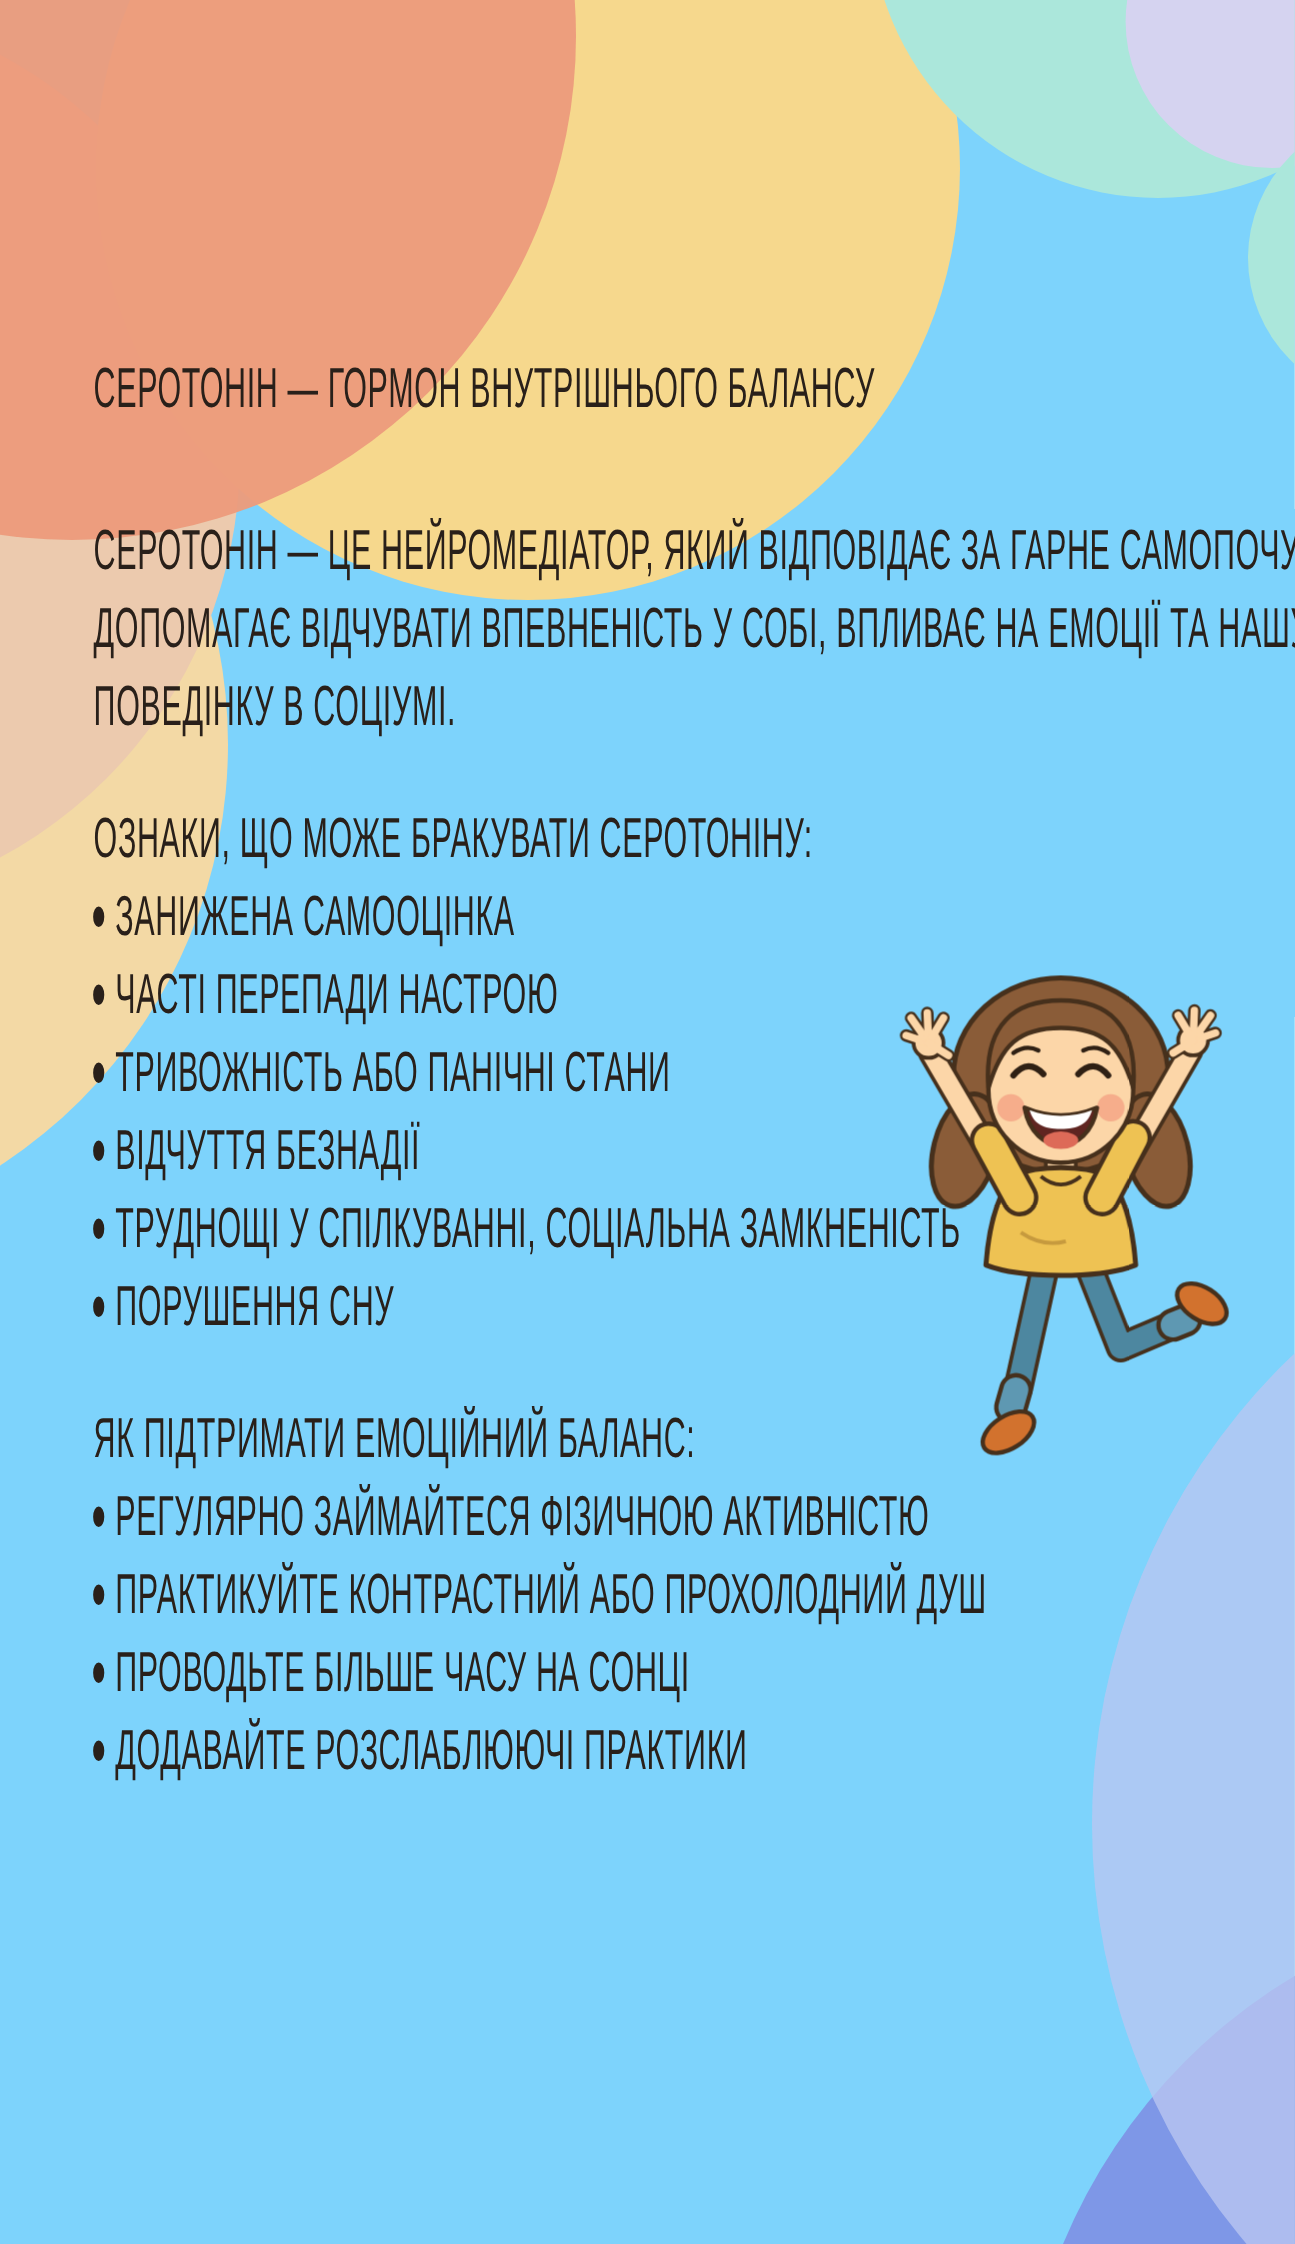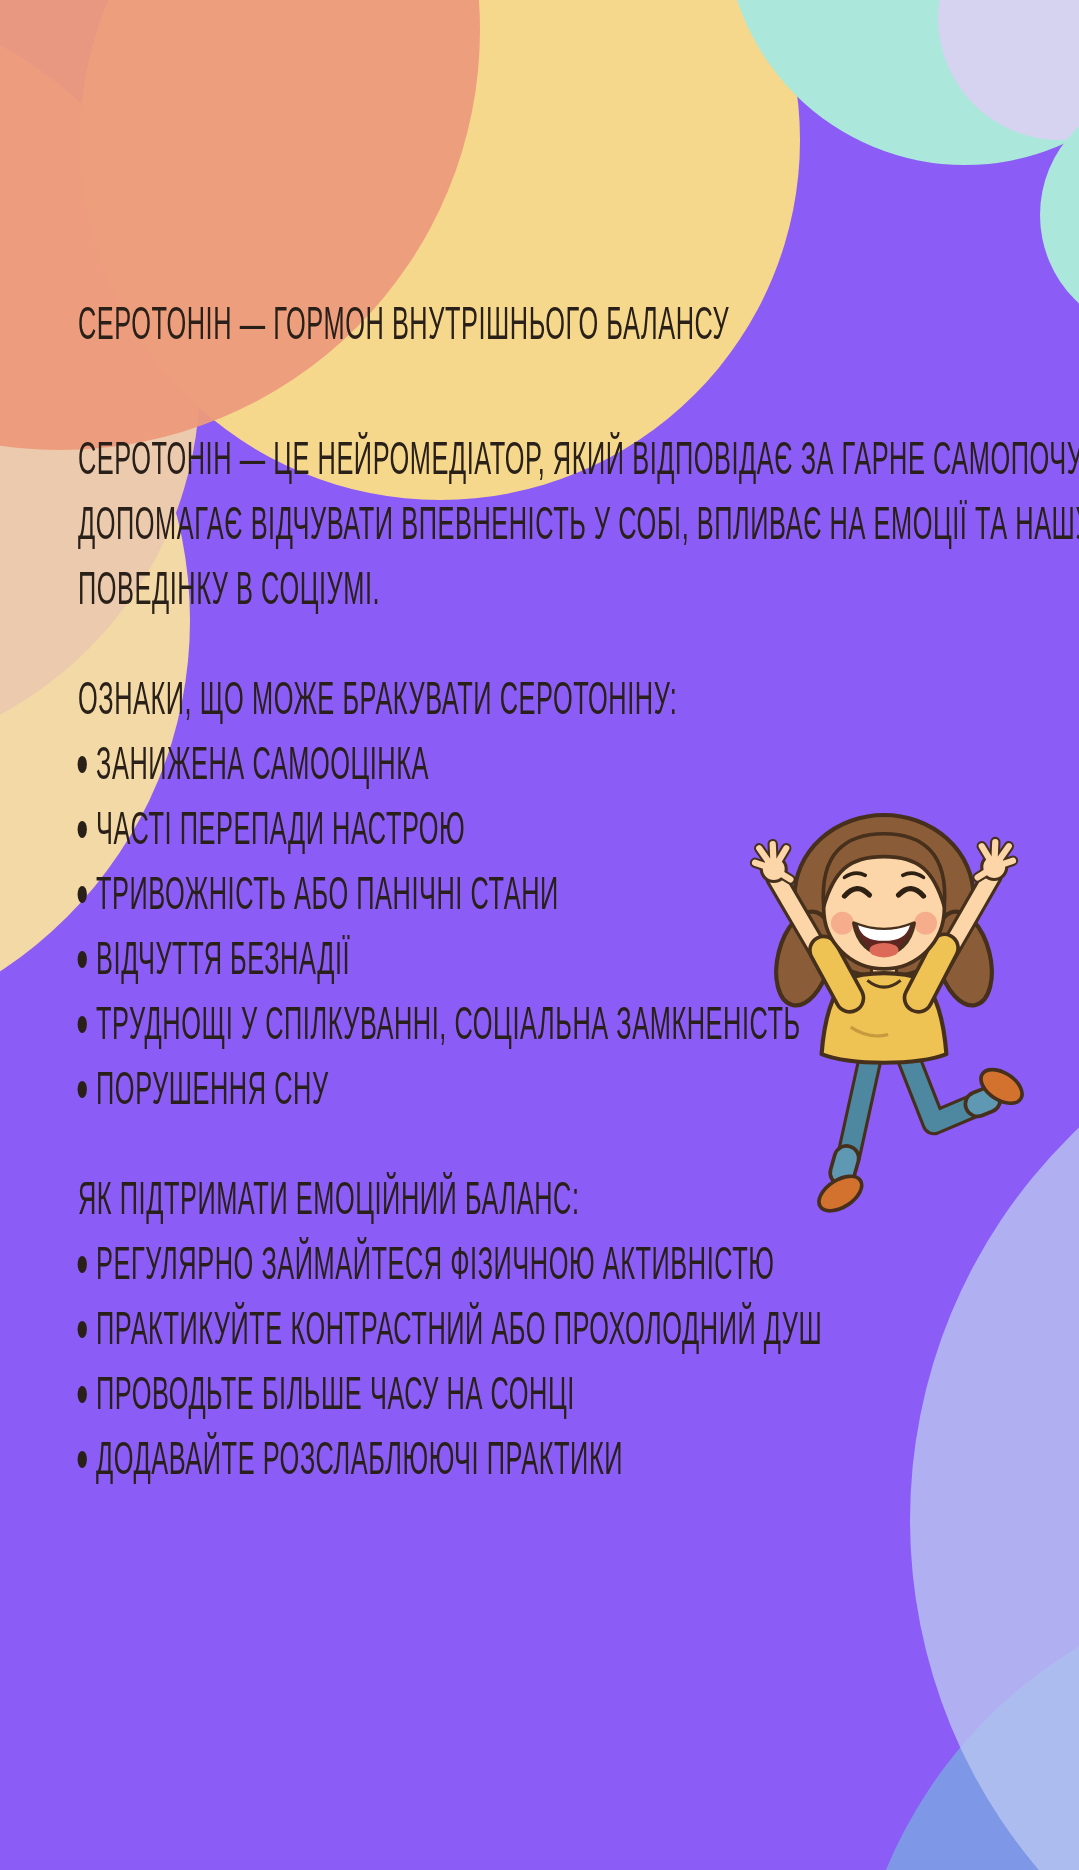--- a/index.html
+++ b/index.html
@@ -6,21 +6,21 @@
     margin: 0; padding: 0;
     width: 1079px; height: 1870px;
     overflow: hidden;
     background: #fbf5f0;
     font-family: "Liberation Sans", "DejaVu Sans", sans-serif;
   }
   .canvas {
     position: relative;
     width: 1079px; height: 1870px;
     overflow: hidden;
-    background: #8b5cf6;
+    background: #7dd3fc;
   }
   .blob {
     position: absolute;
     border-radius: 50%;
   }
   .blob-tan     { left: -650px; top:  200px; width: 840px;  height: 840px;  background: #f3d9a5; }
   .blob-peach   { left: -560px; top:    0px; width: 760px;  height: 760px;  background: #eccaae; }
   .blob-yellow  { left:   80px; top: -220px; width: 720px;  height: 720px;  background: #f6d88d; }
   .blob-salmon  { left: -360px; top: -390px; width: 840px;  height: 840px;  background: #ec9b7c; opacity: .96; }
   .blob-mint1   { left:  725px; top: -315px; width: 480px;  height: 480px;  background: #abe7db; }

